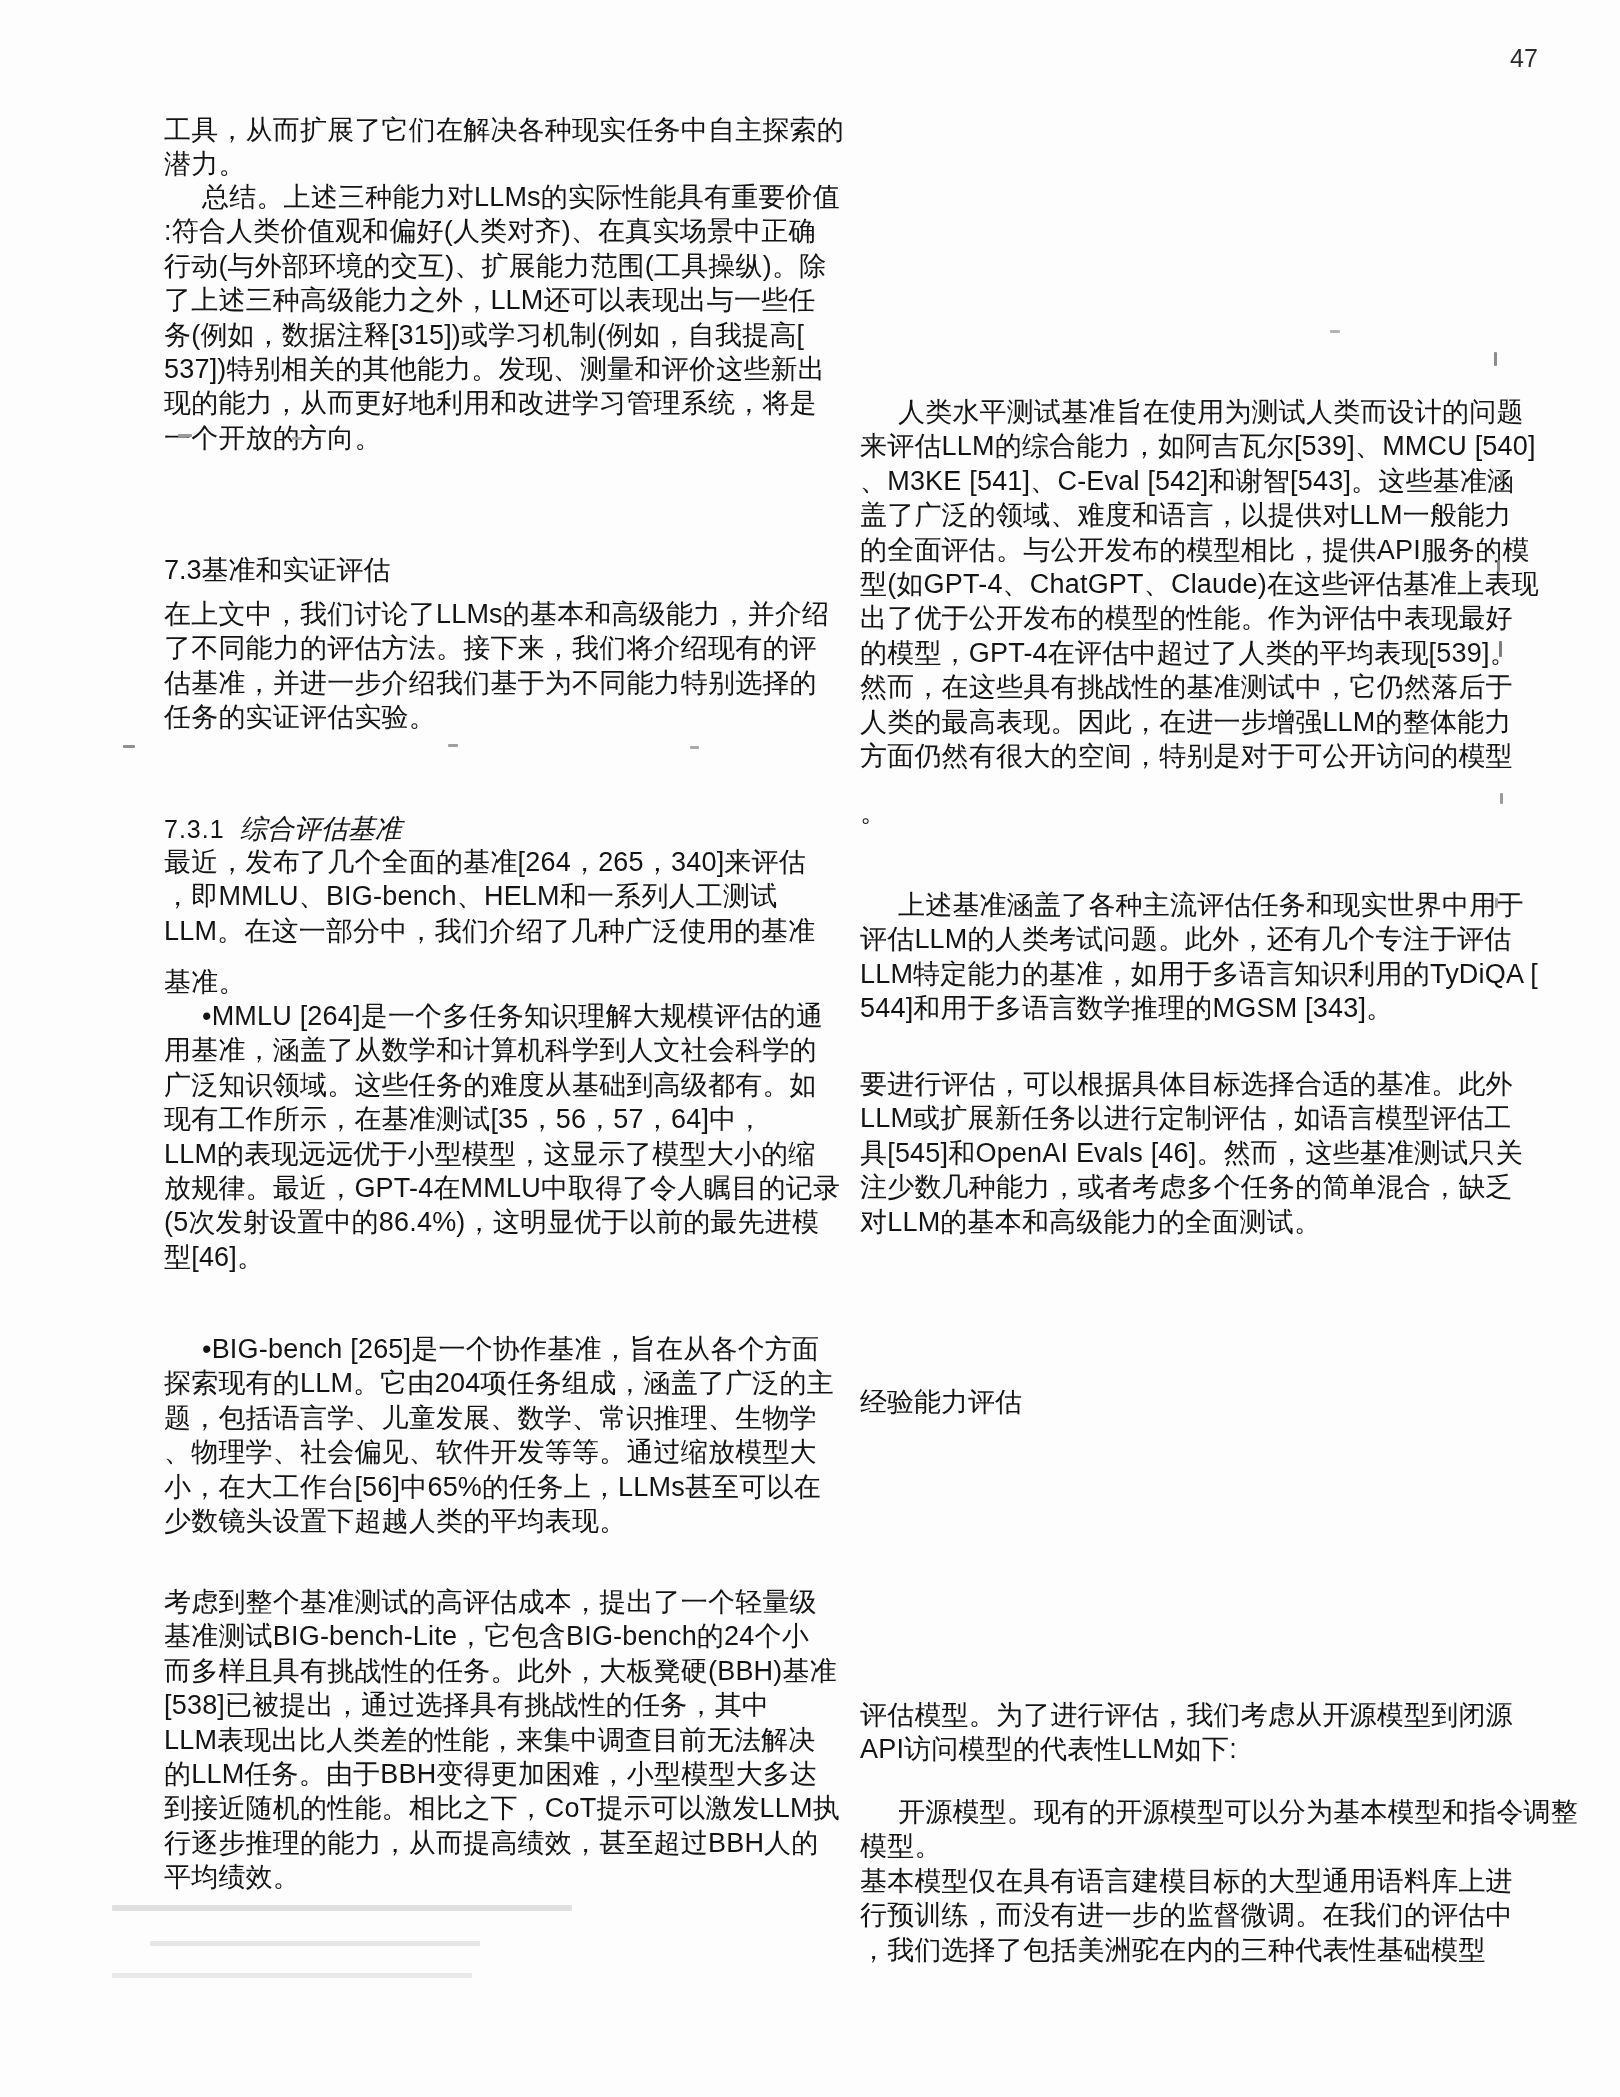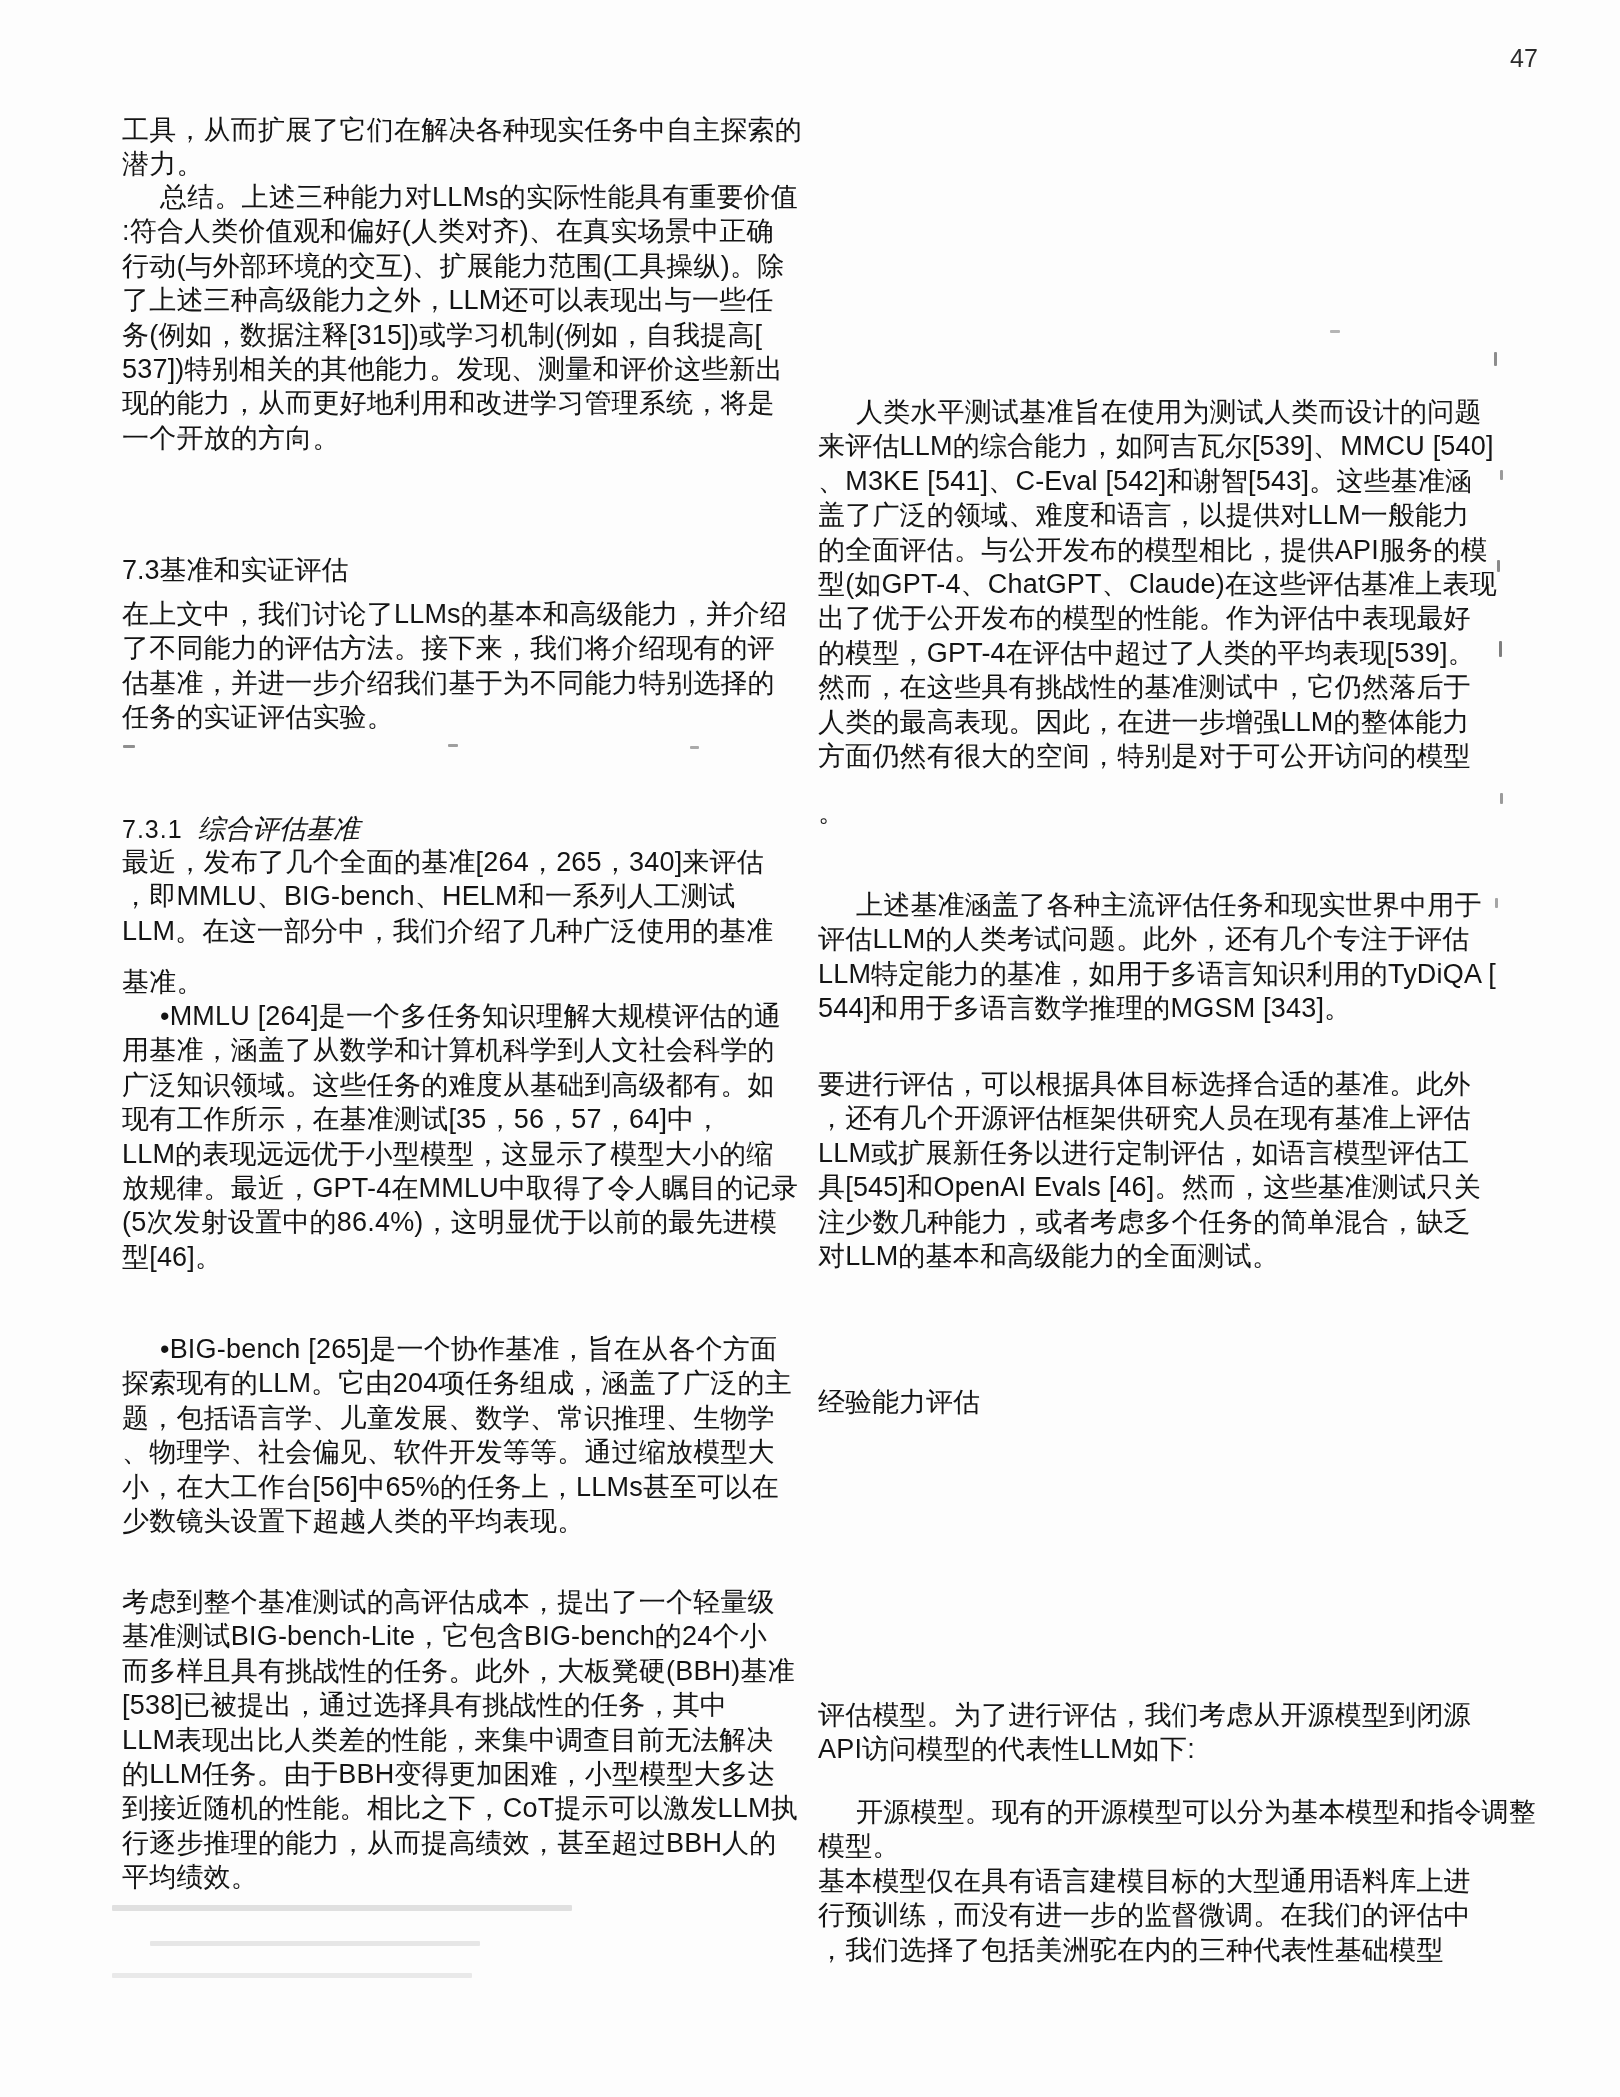--- a/index.html
+++ b/index.html
@@ -8,21 +8,21 @@
     background:#fdfdfd;
     font-family:"Liberation Sans","DejaVu Sans",sans-serif;
     color:#141414;
     overflow:hidden;
   }
   .page{position:absolute;inset:0;}
   .pagenum{
     position:absolute;top:44px;left:1510px;width:70px;
     font-size:25px;color:#2b2b2b;text-align:left;
   }
-  .col{position:absolute;top:0;height:2097px;}
+  .col{position:absolute;top:0;height:2097px;margin-left:42px;}
   .col.left{left:122px;width:672px;}
   .col.right{left:818px;width:684px;}
   .para{position:absolute;left:0;width:100%;}
   .para .line{
     white-space:nowrap;
     font-size:27px;line-height:34.4px;
     letter-spacing:0.2px;
   }
   .ind > .line:first-child{text-indent:38px;}
   .heading{font-size:27px;line-height:34.4px;white-space:nowrap;}
@@ -133,21 +133,20 @@
         <div class="line">。</div>
       </div>
     <div class="para ind" style="top:888px">
         <div class="line">上述基准涵盖了各种主流评估任务和现实世界中用于</div>
         <div class="line">评估LLM的人类考试问题。此外，还有几个专注于评估</div>
         <div class="line">LLM特定能力的基准，如用于多语言知识利用的TyDiQA [</div>
         <div class="line">544]和用于多语言数学推理的MGSM [343]。</div>
       </div>
     <div class="para" style="top:1067px">
         <div class="line">要进行评估，可以根据具体目标选择合适的基准。此外</div>
-        <div class="line">，还有几个开源评估框架供研究人员在现有基准上评估</div>
         <div class="line">LLM或扩展新任务以进行定制评估，如语言模型评估工</div>
         <div class="line">具[545]和OpenAI Evals [46]。然而，这些基准测试只关</div>
         <div class="line">注少数几种能力，或者考虑多个任务的简单混合，缺乏</div>
         <div class="line">对LLM的基本和高级能力的全面测试。</div>
       </div>
     <div class="heading" style="position:absolute;top:1385px">经验能力评估</div>
     <div class="para" style="top:1698px">
         <div class="line">评估模型。为了进行评估，我们考虑从开源模型到闭源</div>
         <div class="line">API访问模型的代表性LLM如下:</div>
       </div>

